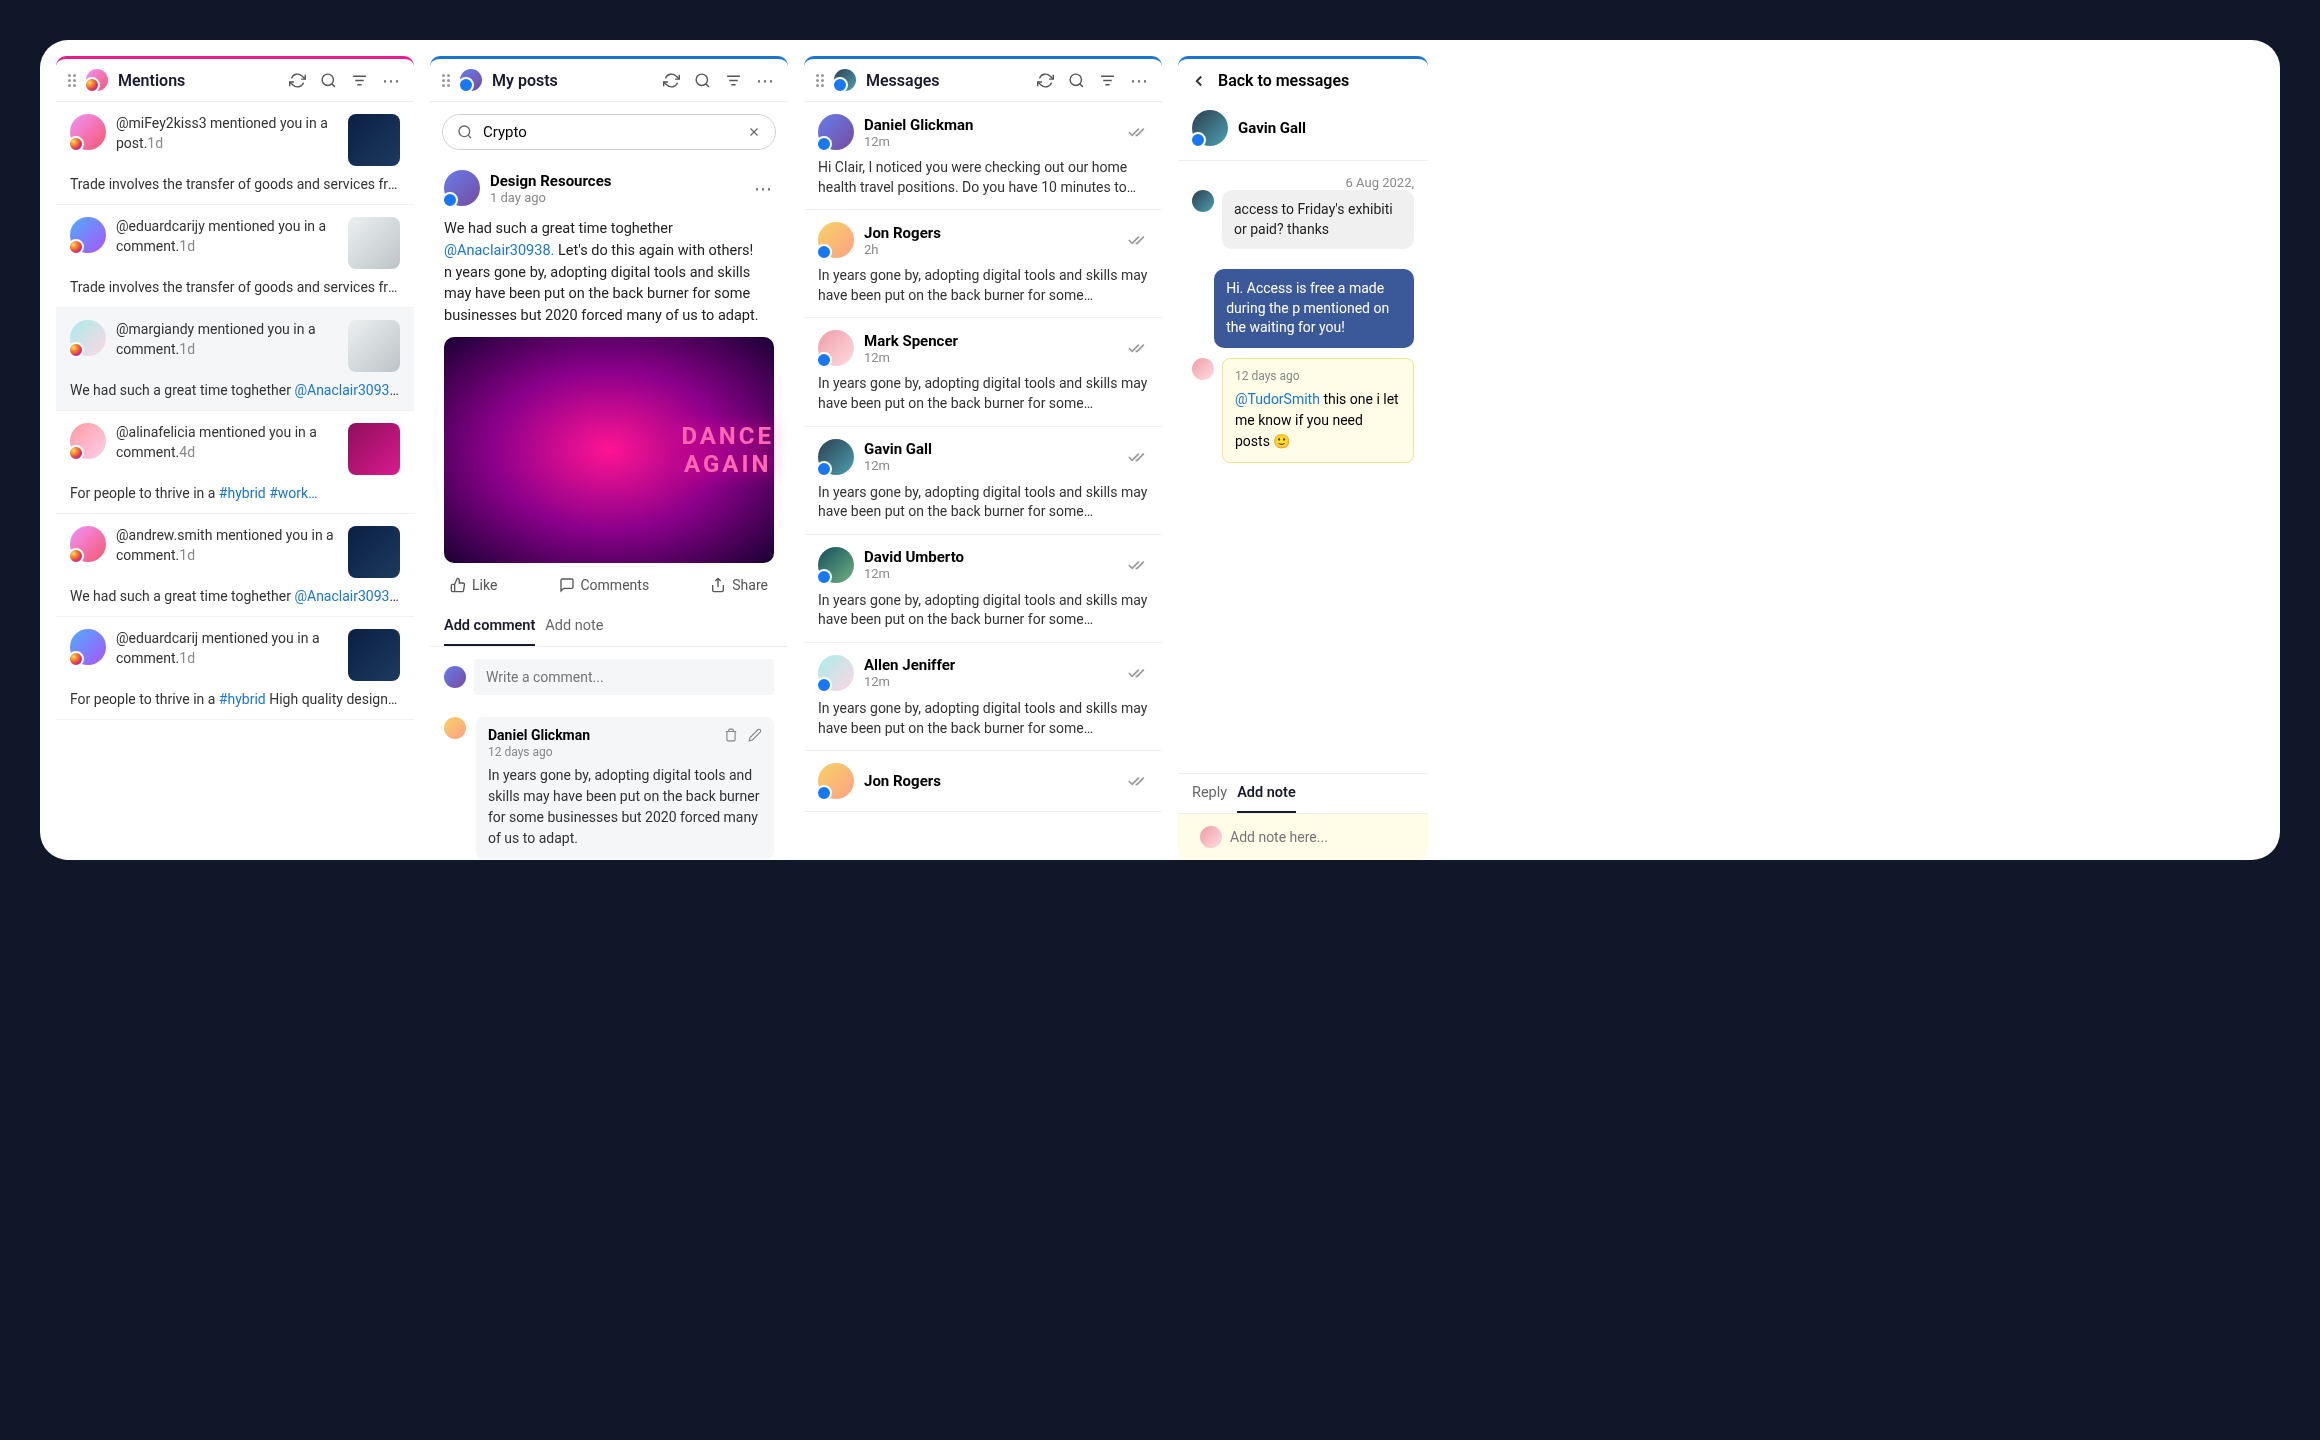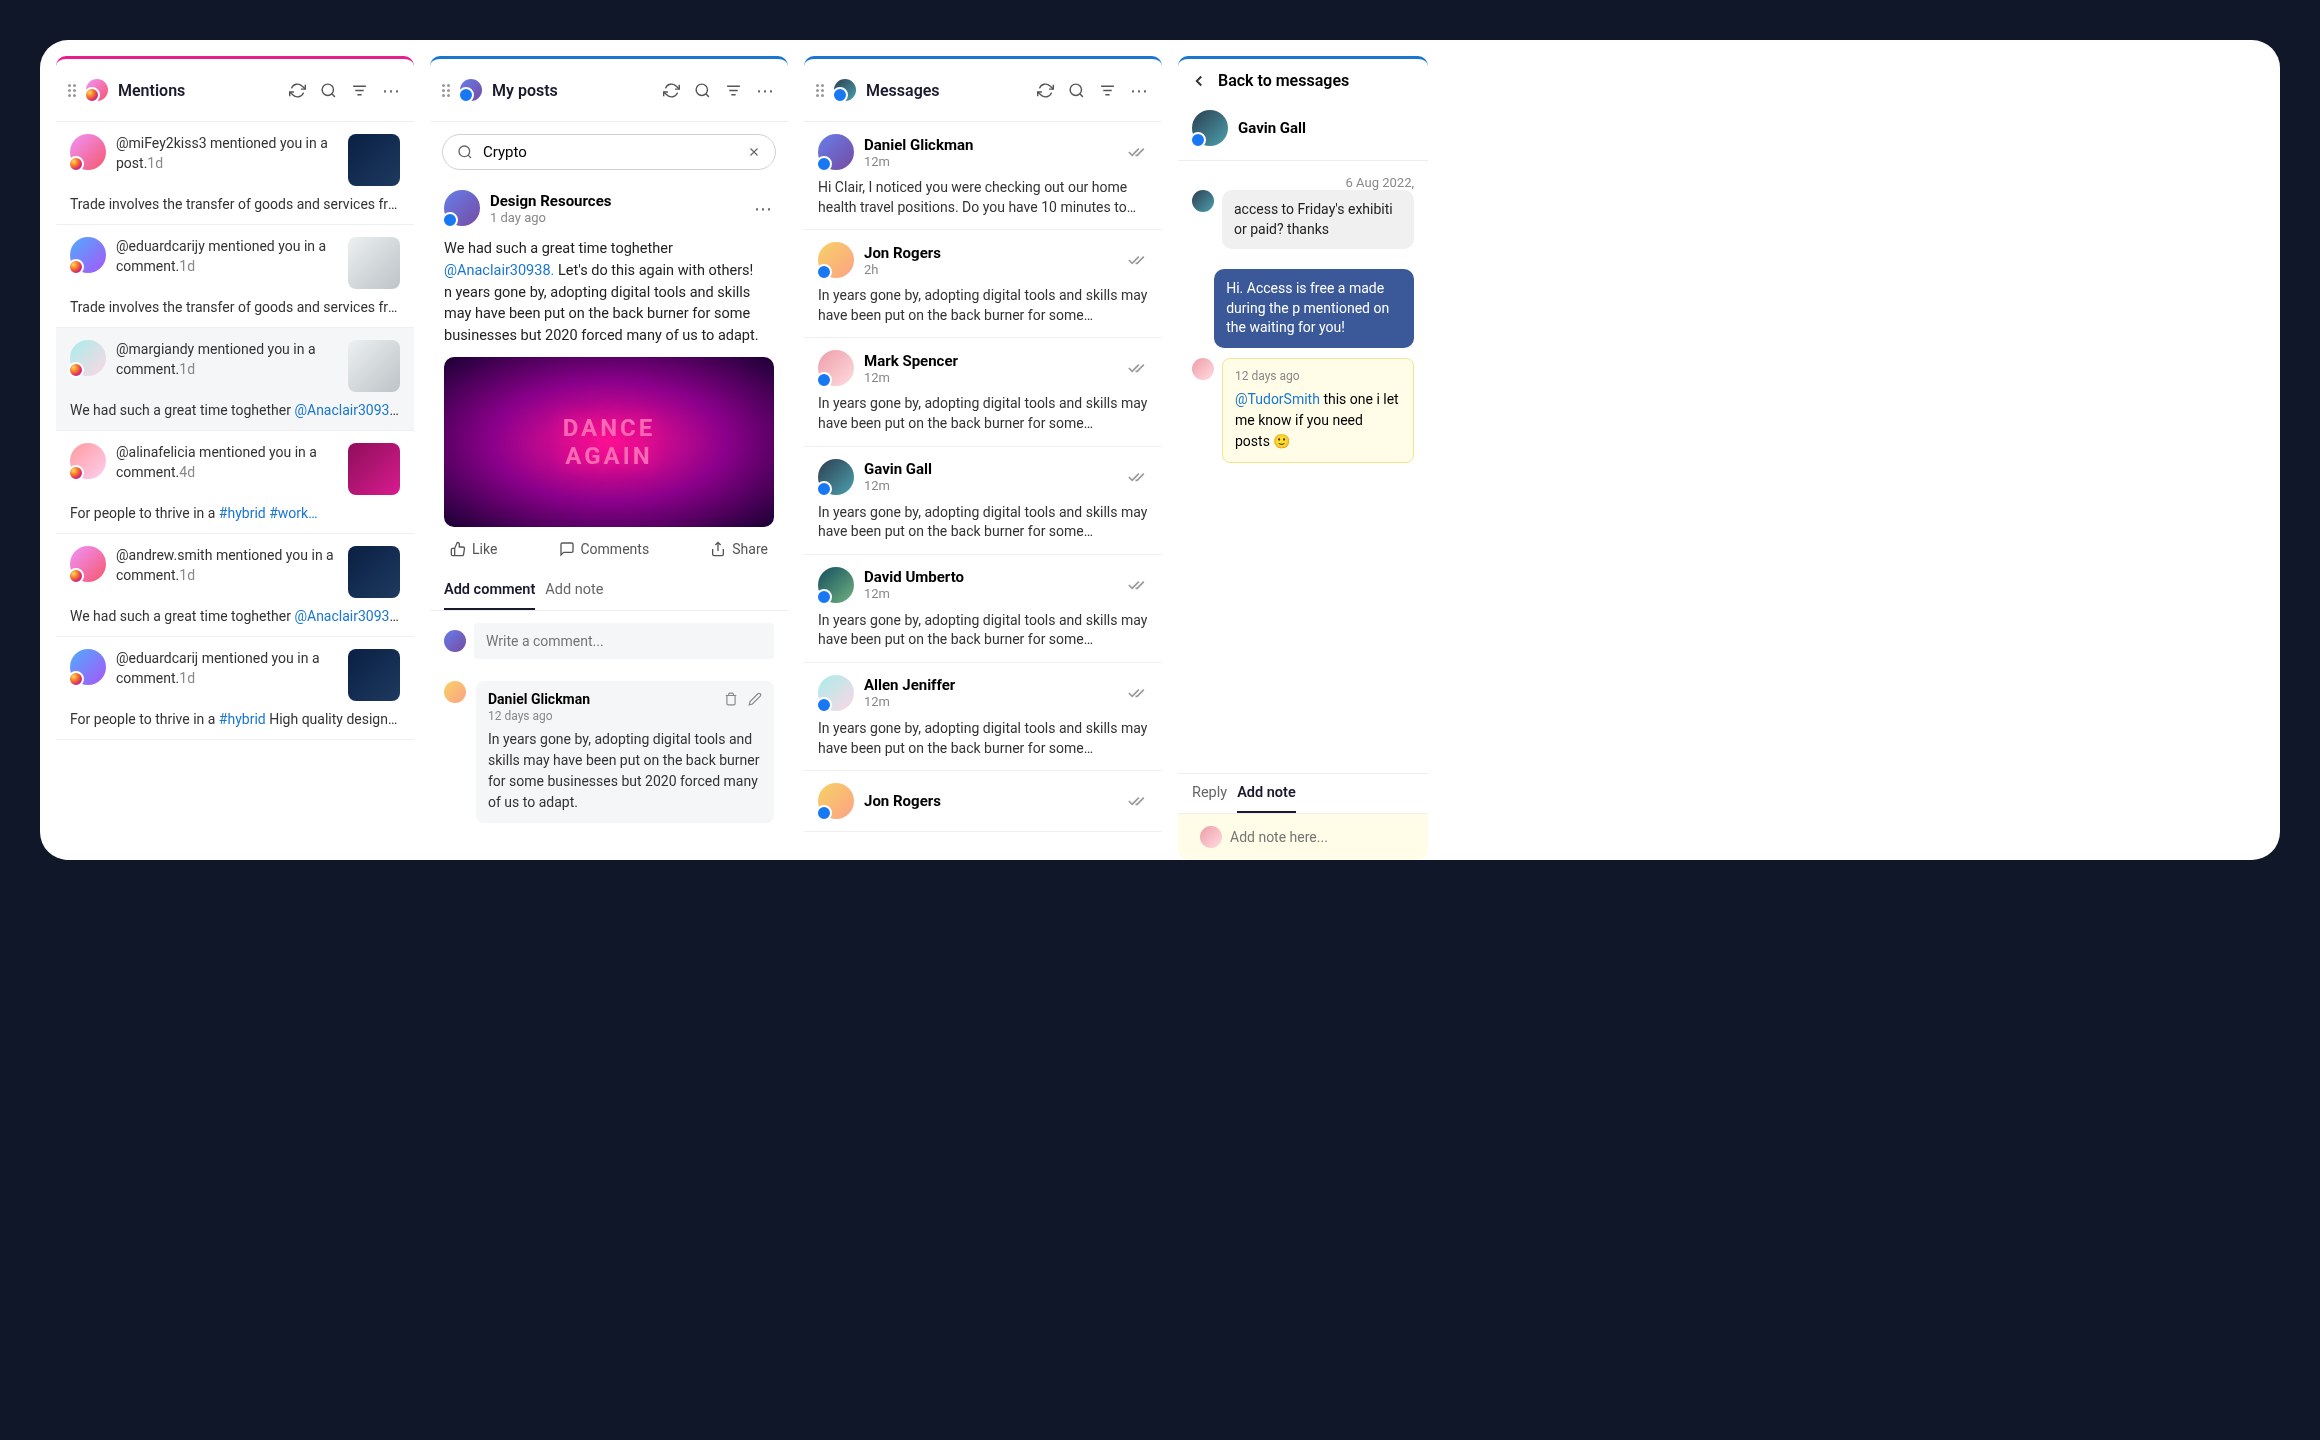--- a/index.html
+++ b/index.html
@@ -3,21 +3,21 @@
 <meta charset="utf-8">
 <style>
 *{box-sizing:border-box;margin:0;padding:0;font-family:-apple-system,BlinkMacSystemFont,"Segoe UI",Roboto,sans-serif}
 body{background:#0f1729;padding:40px;min-height:100vh}
 .app{background:#fff;border-radius:28px;padding:16px 16px 0;display:flex;gap:16px;height:820px;overflow:hidden}
 .column{background:#fff;border-radius:10px;display:flex;flex-direction:column;min-width:0;overflow:hidden}
 .col1{flex:0 0 358px;border-top:3px solid #e91e8c}
 .col2{flex:0 0 358px;border-top:3px solid #1976d2}
 .col3{flex:0 0 358px;border-top:3px solid #1976d2}
 .col4{flex:0 0 250px;border-top:3px solid #1976d2}
-.col-header{display:flex;align-items:center;padding:20px 12px;gap:10px;border-bottom:1px solid #eee}
+.col-header{display:flex;align-items:center;padding:10px 12px;gap:10px;border-bottom:1px solid #eee}
 .grip{display:grid;grid-template-columns:repeat(2,3px);gap:2px;cursor:grab}
 .grip span{width:3px;height:3px;background:#999;border-radius:50%}
 .col-title{font-size:16px;font-weight:600;color:#1a1a2e;flex:1}
 .hicons{display:flex;gap:14px;align-items:center;color:#555}
 .hicons svg{cursor:pointer}
 .avatar{width:36px;height:36px;border-radius:50%;background:linear-gradient(135deg,#667eea,#764ba2);position:relative;flex-shrink:0}
 .avatar.sm{width:22px;height:22px}
 .badge{position:absolute;bottom:-2px;left:-2px;width:16px;height:16px;border-radius:50%;border:2px solid #fff}
 .badge.ig{background:radial-gradient(circle at 30% 30%,#feda75,#fa7e1e,#d62976,#962fbf)}
 .badge.fb{background:#1877f2}
@@ -40,21 +40,21 @@
 .search-wrap{padding:12px}
 .search-box{display:flex;align-items:center;border:1px solid #d0d0d0;border-radius:24px;padding:8px 14px;gap:10px}
 .search-box input{border:none;outline:none;flex:1;font-size:15px;background:transparent}
 .post{padding:0 14px}
 .post-head{display:flex;gap:10px;align-items:center;padding:8px 0}
 .post-author{flex:1}
 .post-author .name{font-weight:700;font-size:15px}
 .post-author .time{font-size:13px;color:#888}
 .dots{color:#666;cursor:pointer;font-size:18px;letter-spacing:2px}
 .post-body{font-size:14.5px;line-height:1.5;color:#222;padding:4px 0 10px}
-.post-img{width:100%;height:170px;border-radius:10px;background:radial-gradient(ellipse at center,#ff1493 0%,#8b008b 50%,#1a0033 100%);display:flex;align-items:center;justify-content:center;color:#ff69b4;font-size:24px;font-weight:700;text-align:center;letter-spacing:3px;text-shadow:0 0 20px #ff1493}
+.post-img{width:100%;height:226px;border-radius:10px;background:radial-gradient(ellipse at center,#ff1493 0%,#8b008b 50%,#1a0033 100%);display:flex;align-items:center;justify-content:flex-end;color:#ff69b4;font-size:24px;font-weight:700;text-align:center;letter-spacing:3px;text-shadow:0 0 20px #ff1493}
 .post-actions{display:flex;justify-content:space-between;padding:14px 6px;color:#555;font-size:14px}
 .pa{display:flex;align-items:center;gap:6px;cursor:pointer}
 .tabs{display:flex;gap:10px;padding:0 14px;border-bottom:1px solid #eee}
 .tab{padding:10px 0;font-size:14.5px;color:#666;cursor:pointer;border-bottom:2px solid transparent}
 .tab.active{color:#1a1a2e;font-weight:600;border-bottom-color:#1a1a2e}
 .comment-input{display:flex;gap:8px;padding:12px 14px;align-items:center}
 .comment-input input{flex:1;border:none;background:#f5f6f8;border-radius:4px;padding:10px 12px;font-size:14px;outline:none}
 .comment{display:flex;gap:10px;padding:10px 14px}
 .comment-body{flex:1;background:#f5f6f8;border-radius:8px;padding:10px 12px}
 .comment-head{display:flex;justify-content:space-between;align-items:center;margin-bottom:2px}

